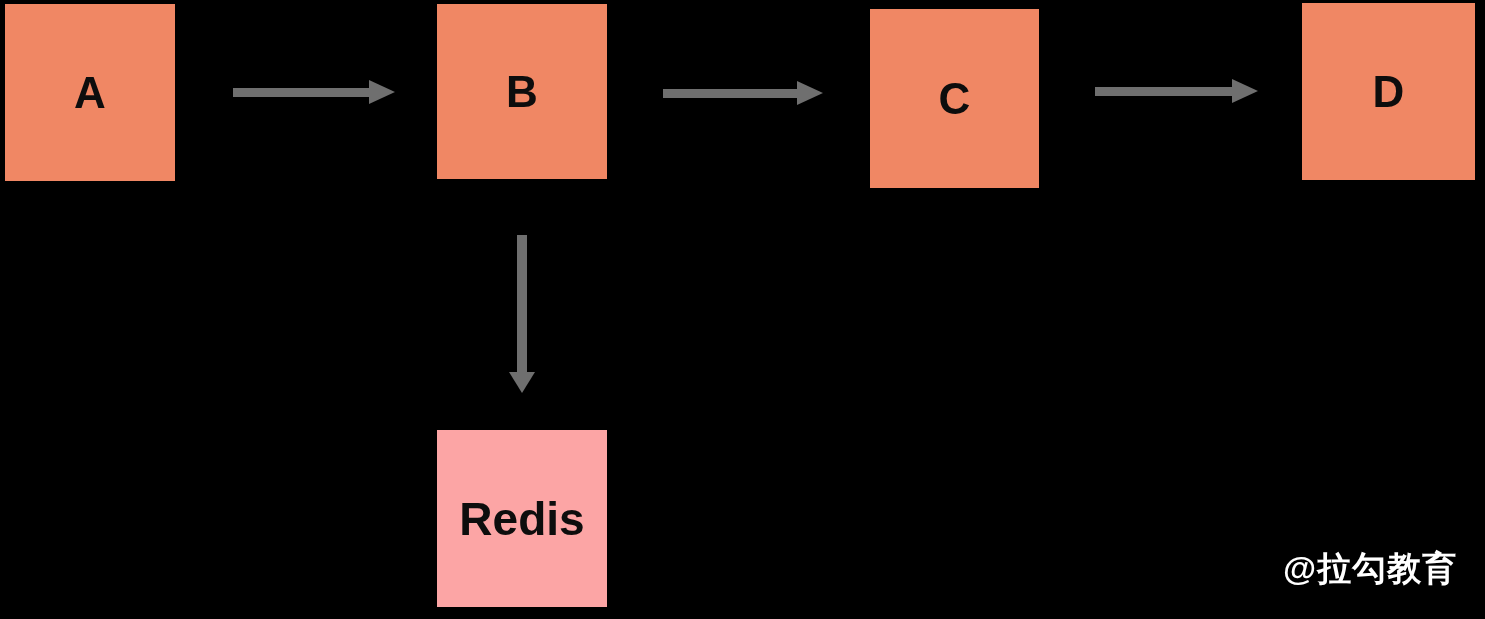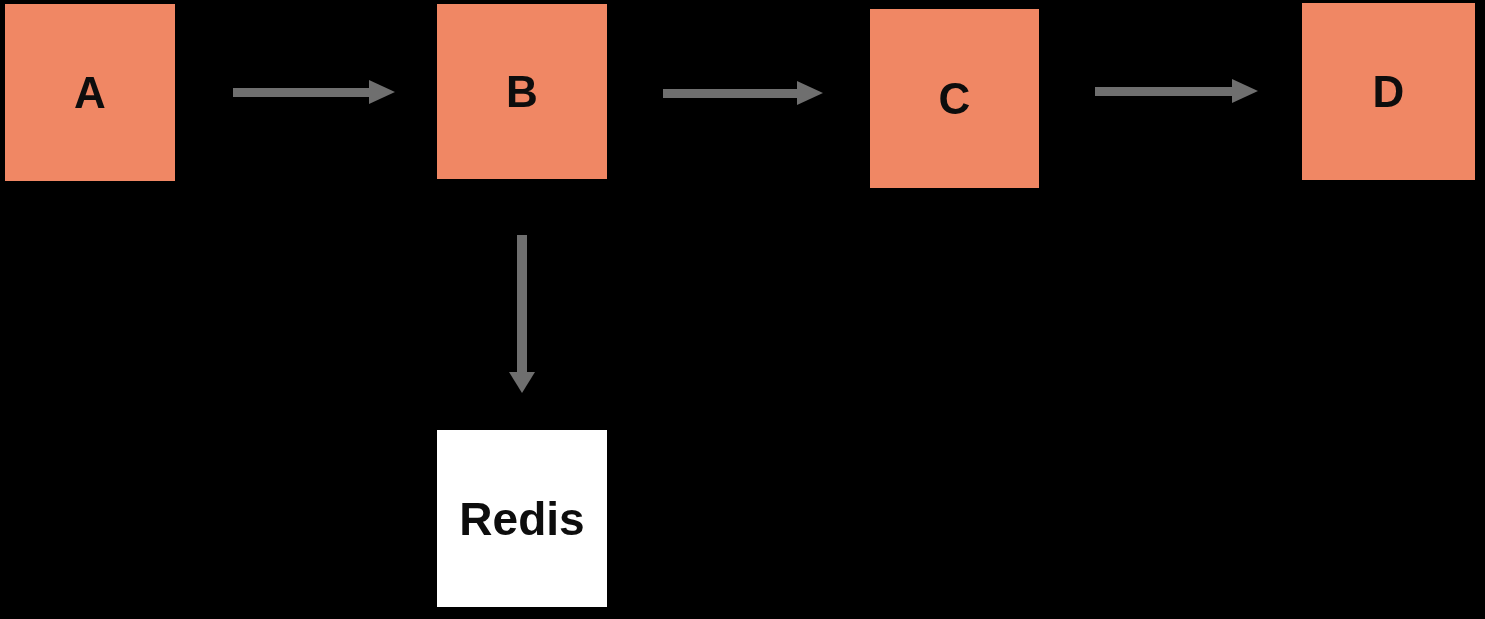--- a/index.html
+++ b/index.html
@@ -21,21 +21,21 @@
     align-items: center;
     justify-content: center;
     font-weight: 700;
     color: #0d0d0d;
   }
   .node-service {
     background: #F08764;
     font-size: 44px;
   }
   .node-datastore {
-    background: #ffffff;
+    background: #fca5a5;
     font-size: 46px;
   }
   #node-a { left: 5px;    top: 4px;   width: 170px; height: 177px; }
   #node-b { left: 437px;  top: 4px;   width: 170px; height: 175px; }
   #node-c { left: 870px;  top: 9px;   width: 169px; height: 179px; }
   #node-d { left: 1302px; top: 3px;   width: 173px; height: 177px; }
   #node-redis { left: 437px; top: 430px; width: 170px; height: 177px; }
 
   .shaft-h {
     position: absolute;
@@ -126,14 +126,15 @@
   <div id="edge-cd">
     <div class="shaft-h"></div>
     <div class="head-right"></div>
   </div>
 
   <div id="edge-bredis">
     <div class="shaft-v"></div>
     <div class="head-down"></div>
   </div>
 
+  <div class="watermark">@拉勾教育</div>
 
 </div>
 
 </body></html>

